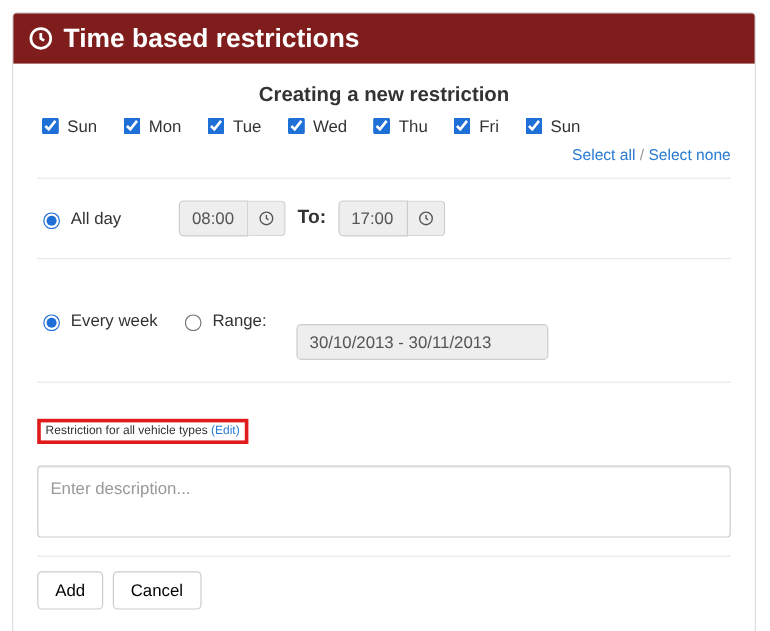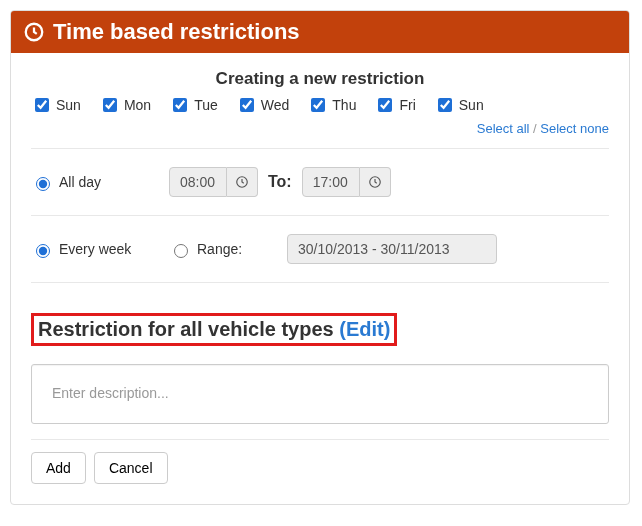--- a/index.html
+++ b/index.html
@@ -11,21 +11,21 @@
     background: #fff;
     padding: 10px;
   }
   .panel {
     border: 1px solid #ddd;
     border-radius: 4px;
     overflow: hidden;
     width: 620px;
   }
   .panel-header {
-    background: #c2410c;
+    background: #7f1d1d;
     color: #fff;
     padding: 8px 12px;
     font-size: 22px;
     font-weight: bold;
     display: flex;
     align-items: center;
     gap: 8px;
   }
   .panel-header .clk {
     display: inline-flex;
@@ -67,21 +67,21 @@
     cursor: pointer;
   }
   hr.sep {
     border: none;
     border-top: 1px solid #e8e8e8;
     margin: 12px 0;
   }
   .row {
     display: flex;
     align-items: center;
-    gap: 28px;
+    gap: 8px;
     margin: 18px 0;
   }
   .radio-opt {
     display: flex;
     align-items: center;
     gap: 6px;
     min-width: 110px;
   }
   .radio-opt.narrow { min-width: 90px; }
   input[type=radio] {
@@ -103,49 +103,49 @@
     border: 1px solid #ccc;
     border-radius: 4px 0 0 4px;
     padding: 6px 10px;
     width: 58px;
     font-size: 14px;
     color: #555;
   }
   .txt.wide {
     width: 210px;
     border-radius: 4px;
+    margin-top: 36px;
   }
   .addon {
     background: #eee;
     border: 1px solid #ccc;
     border-left: none;
     border-radius: 0 4px 4px 0;
     padding: 6px 8px;
     display: flex;
     align-items: center;
     justify-content: center;
   }
   .lbl { font-size: 16px; font-weight: bold; }
   .highlight-box {
     border: 3px solid #e11b1b;
     display: inline-block;
     padding: 2px 4px;
     margin: 18px 0 8px 0;
-    font-size: 20px;
-    font-weight: bold;
+    font-size: 10px;
   }
   .highlight-box .edit {
     color: #2a7ad2;
     cursor: pointer;
   }
   .desc {
     width: 100%;
     border: 1px solid #ccc;
     border-radius: 3px;
-    padding: 20px;
+    padding: 10px;
     font-size: 14px;
     font-family: inherit;
     resize: none;
     height: 60px;
     color: #4c1d95;
     margin-top: 10px;
     box-shadow: inset 0 1px 1px rgba(0,0,0,0.05);
   }
   .desc::placeholder { color: #999; }
   .btn-row {

